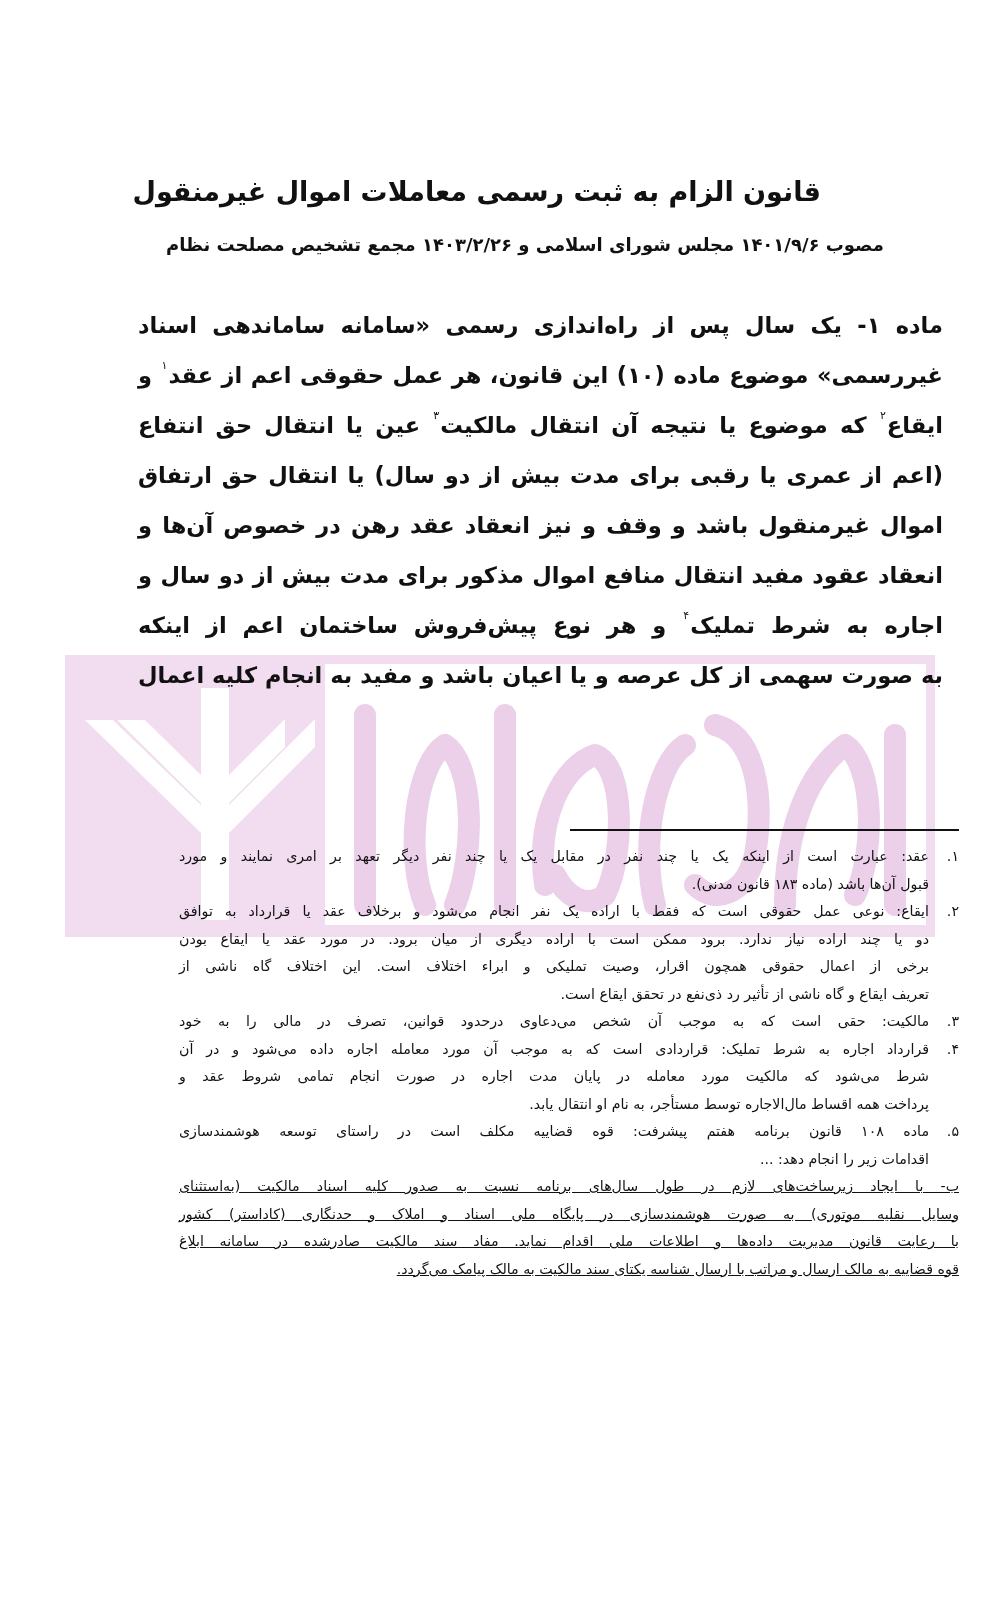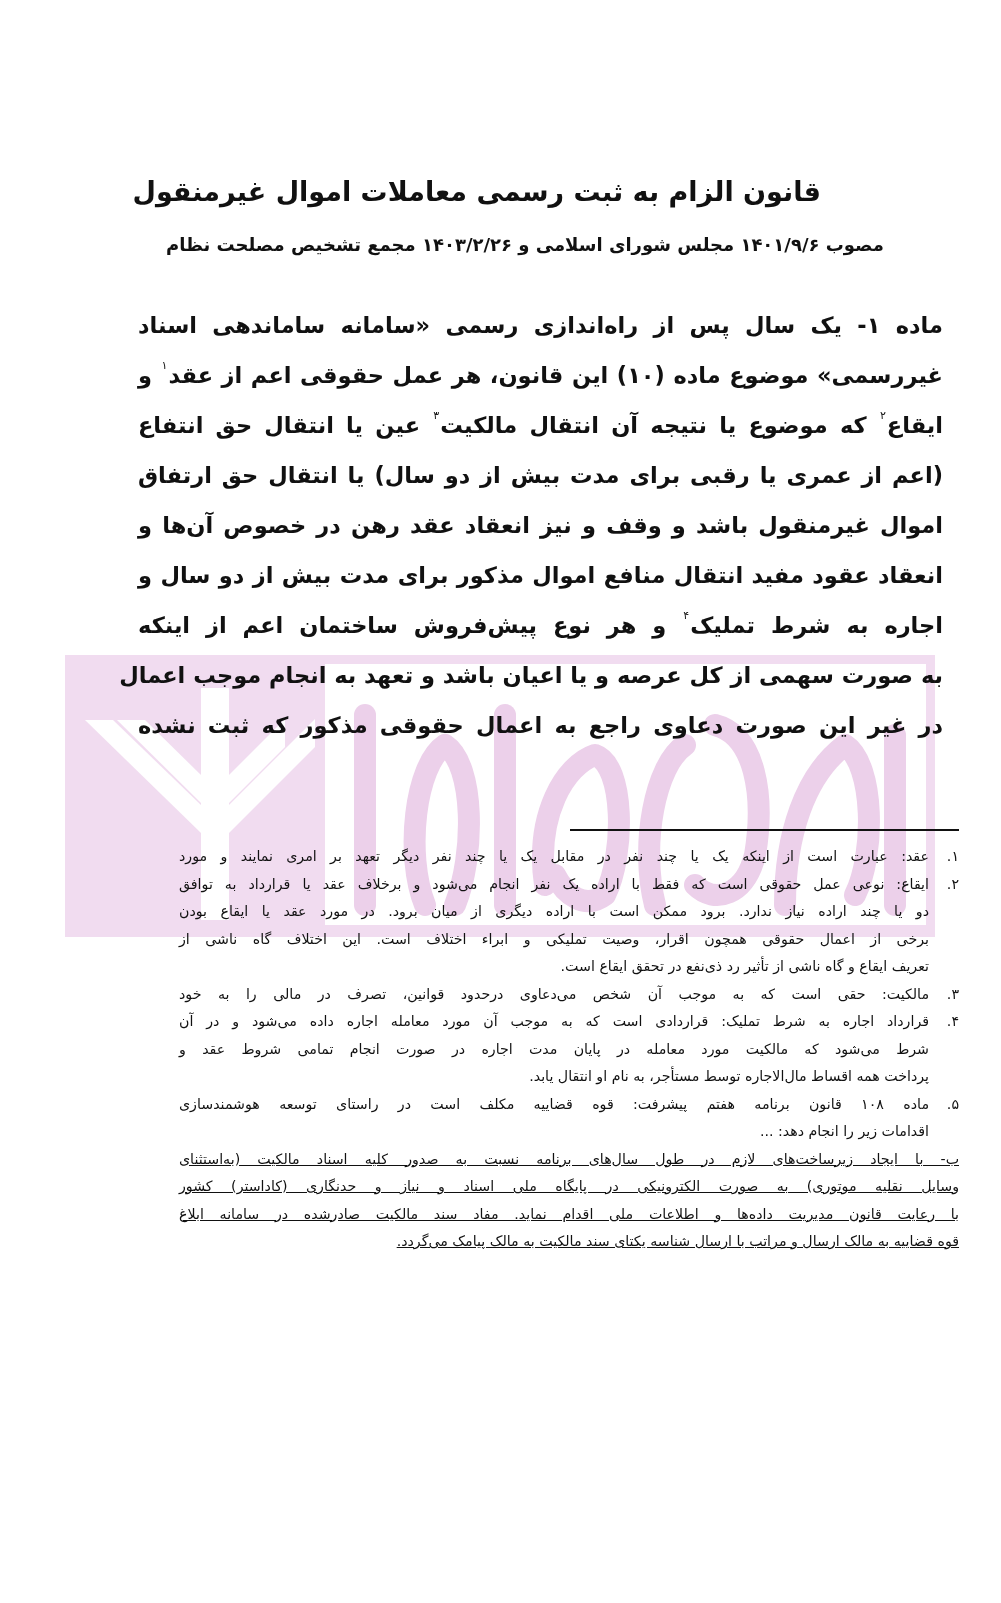--- a/index.html
+++ b/index.html
@@ -181,32 +181,32 @@
       <span class="line"><span>ایقاع</span><sup class="fn">۲</sup><span> که موضوع یا نتیجه آن انتقال مالکیت</span><sup class="fn">۳</sup><span> عین یا انتقال حق انتفاع</span></span>
 
       <span class="line"><span>(اعم از عمری یا رقبی برای مدت بیش از دو سال) یا انتقال حق ارتفاق</span></span>
 
       <span class="line"><span>اموال غیرمنقول باشد و وقف و نیز انعقاد عقد رهن در خصوص آن‌ها و</span></span>
 
       <span class="line"><span>انعقاد عقود مفید انتقال منافع اموال مذکور برای مدت بیش از دو سال و</span></span>
 
       <span class="line"><span>اجاره به شرط تملیک</span><sup class="fn">۴</sup><span> و هر نوع پیش‌فروش ساختمان اعم از اینکه</span></span>
 
-      <span class="line"><span>به صورت سهمی از کل عرصه و یا اعیان باشد و تعهد به انجام موجب اعمال</span></span>
-
-
-      <span class="line last"><span>در غیر این صورت دعاوی راجع به اعمال حقوقی مذکور که ثبت نشده</span></span>
+      <span class="line"><span>به صورت سهمی از کل عرصه و یا اعیان باشد و مفید به انجام کلیه اعمال</span></span>
+
+
     </div>
 
     <div class="rule"></div>
 
     <div class="footnotes">
       <div class="fn-item">
         <span class="fn-num">۱.</span>
         <span class="fn-line">عقد: عبارت است از اینکه یک یا چند نفر در مقابل یک یا چند نفر دیگر تعهد بر امری نمایند و مورد</span>
+        <span class="fn-line short">قبول آن‌ها باشد (ماده ۱۸۳ قانون مدنی).</span>
       </div>
       <div class="fn-item">
         <span class="fn-num">۲.</span>
         <span class="fn-line">ایقاع: نوعی عمل حقوقی است که فقط با اراده یک نفر انجام می‌شود و برخلاف عقد یا قرارداد به توافق</span>
         <span class="fn-line">دو یا چند اراده نیاز ندارد. برود ممکن است با اراده دیگری از میان برود. در مورد عقد یا ایقاع بودن</span>
         <span class="fn-line">برخی از اعمال حقوقی همچون اقرار، وصیت تملیکی و ابراء اختلاف است. این اختلاف گاه ناشی از</span>
         <span class="fn-line short">تعریف ایقاع و گاه ناشی از تأثیر رد ذی‌نفع در تحقق ایقاع است.</span>
       </div>
       <div class="fn-item">
         <span class="fn-num">۳.</span>
@@ -218,20 +218,20 @@
         <span class="fn-line">شرط می‌شود که مالکیت مورد معامله در پایان مدت اجاره در صورت انجام تمامی شروط عقد و</span>
         <span class="fn-line short">پرداخت همه اقساط مال‌الاجاره توسط مستأجر، به نام او انتقال یابد.</span>
       </div>
       <div class="fn-item">
         <span class="fn-num">۵.</span>
         <span class="fn-line">ماده ۱۰۸ قانون برنامه هفتم پیشرفت: قوه قضاییه مکلف است در راستای توسعه هوشمندسازی</span>
         <span class="fn-line short">اقدامات زیر را انجام دهد: ...</span>
       </div>
       <div class="fn-item" style="padding-right:0;text-decoration:underline;">
         <span class="fn-line">ب- با ایجاد زیرساخت‌های لازم در طول سال‌های برنامه نسبت به صدور کلیه اسناد مالکیت (به‌استثنای</span>
-        <span class="fn-line">وسایل نقلیه موتوری) به صورت الکترونیکی در پایگاه ملی اسناد و نیاز و حدنگاری (کاداستر) کشور</span>
+        <span class="fn-line">وسایل نقلیه موتوری) به صورت هوشمندسازی در پایگاه ملی اسناد و املاک و حدنگاری (کاداستر) کشور</span>
         <span class="fn-line">با رعایت قانون مدیریت داده‌ها و اطلاعات ملی اقدام نماید. مفاد سند مالکیت صادرشده در سامانه ابلاغ</span>
         <span class="fn-line short">قوه قضاییه به مالک ارسال و مراتب با ارسال شناسه یکتای سند مالکیت به مالک پیامک می‌گردد.</span>
       </div>
     </div>
 
   </div>
 </div>
 
 </body></html>

